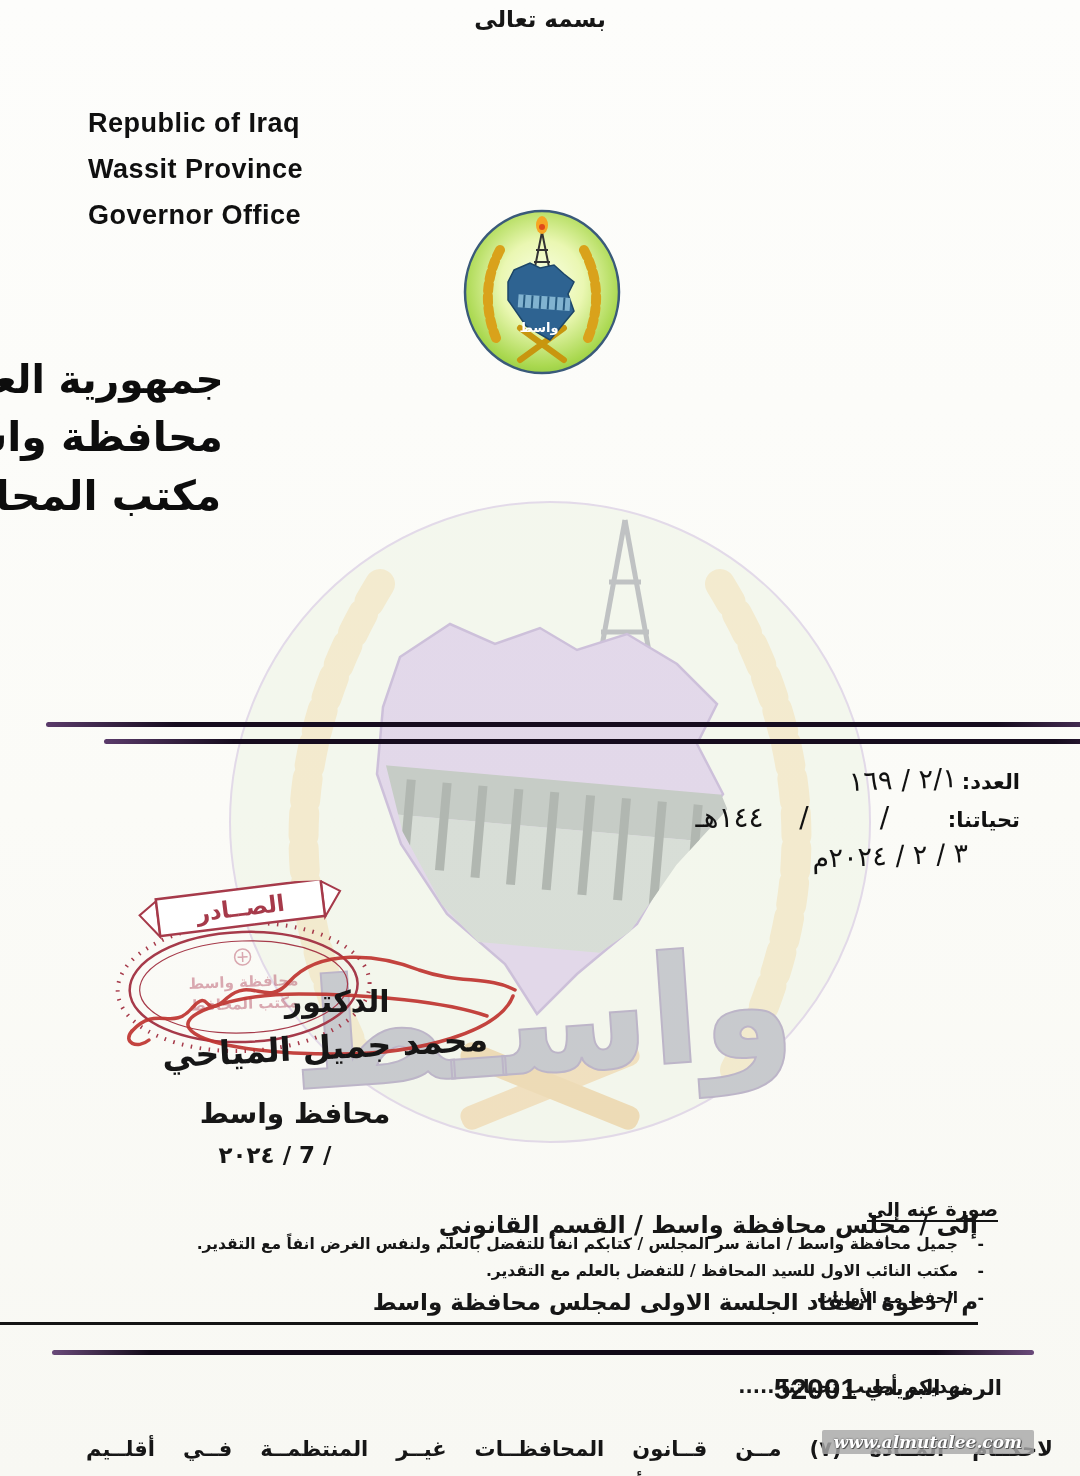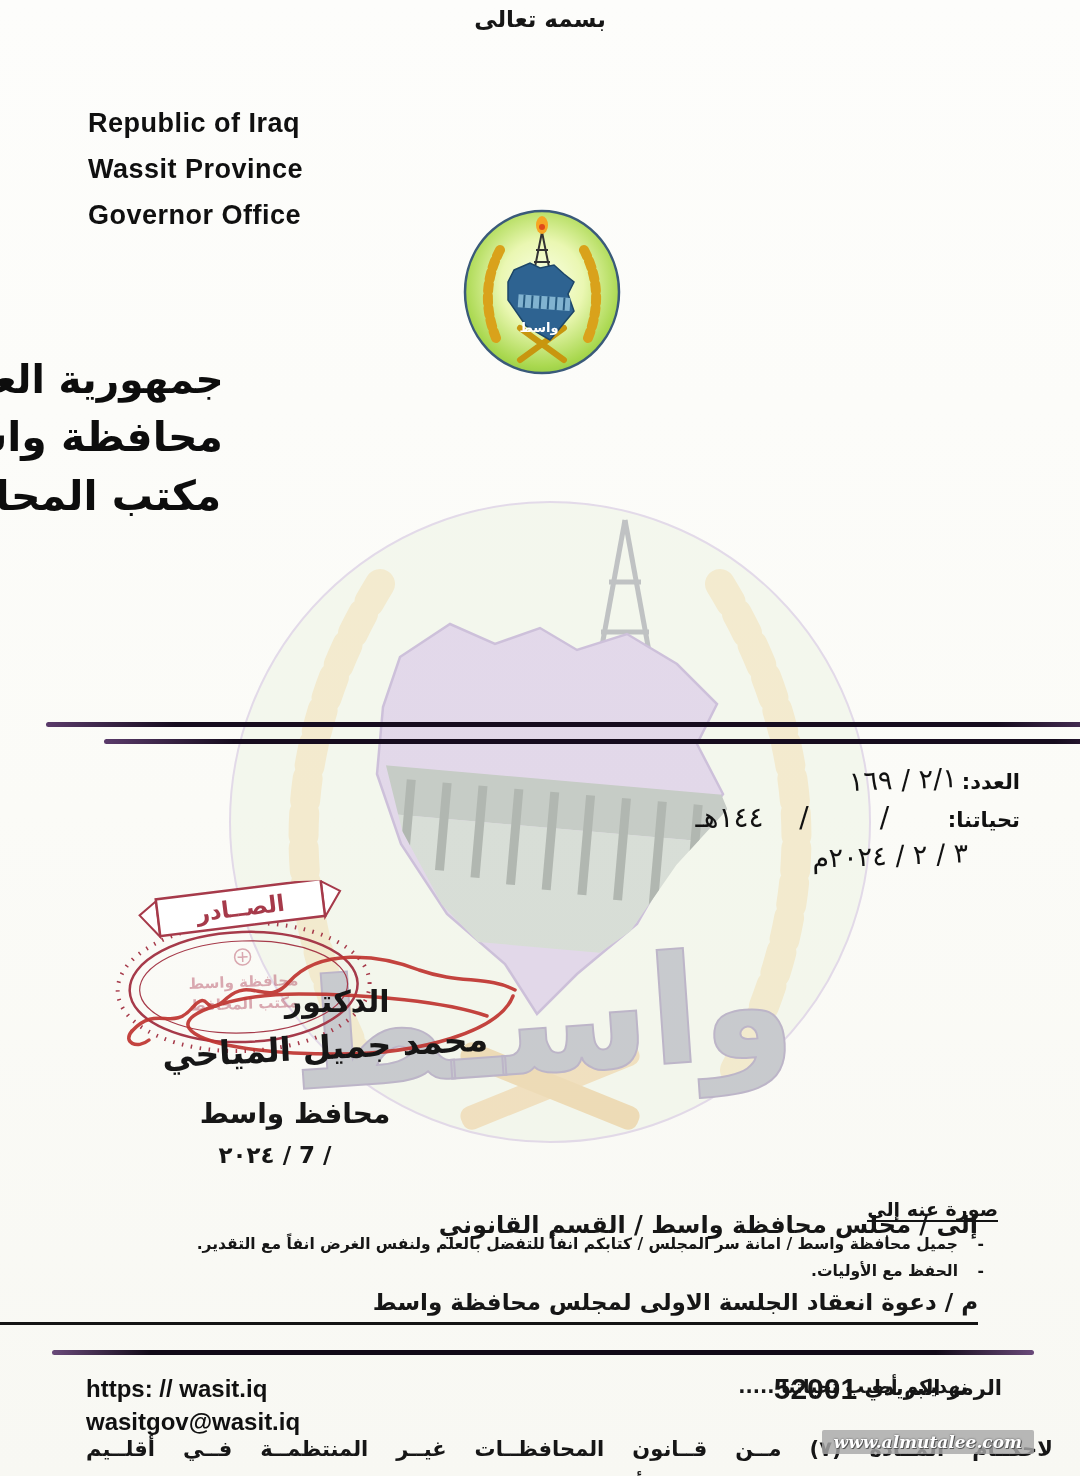--- a/index.html
+++ b/index.html
@@ -226,29 +226,26 @@
     <div class="sig-title">الدكتور</div>
     <div class="sig-name">محمد جميل المياحي</div>
     <div class="sig-pos">محافظ واسط</div>
     <div class="sig-date">/ 7 / ٢٠٢٤</div>
   </div>
 
   
   <div class="cc">
     <div class="cc-head">صورة عنه إلى</div>
     <div class="cc-item">جميل محافظة واسط / امانة سر المجلس / كتابكم انفاً للتفضل بالعلم ولنفس الغرض انفاً مع التقدير.</div>
+    <div class="cc-item">مكتب النائب الاول للسيد المحافظ / للتفضل بالعلم مع التقدير.</div>
     <div class="cc-item">الحفظ مع الأوليات.</div>
   </div>
 
   
   <div class="footer-rule layer"></div>
-  <div class="footer-left layer">
-    <div>https: // wasit.iq</div>
-    <div>wasitgov@wasit.iq</div>
-  </div>
   <div class="footer-right layer">
     <div class="fr-postal">
       <span>الرمز البريدي</span>
       <span class="code">52001</span>
     </div>
   </div>
   <div class="almutalee">www.almutalee.com</div>
 
 </div>
 

